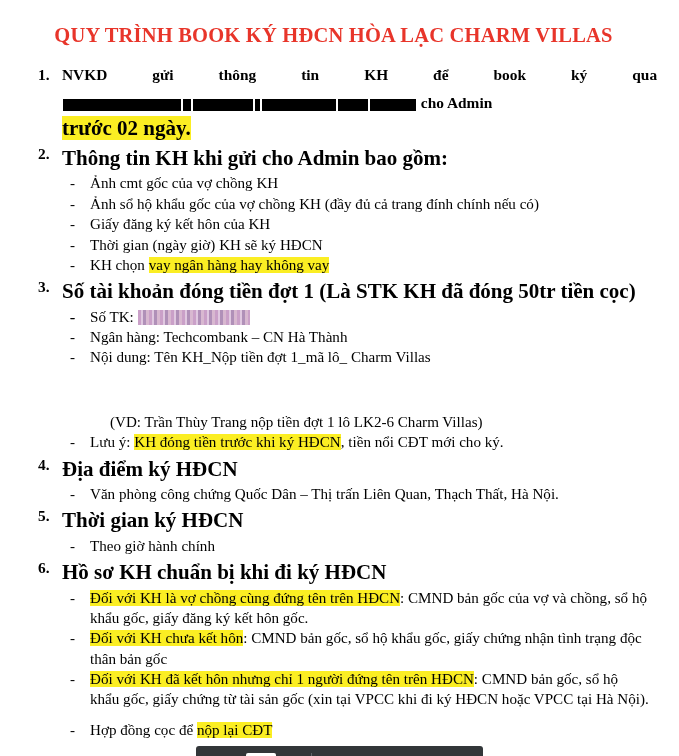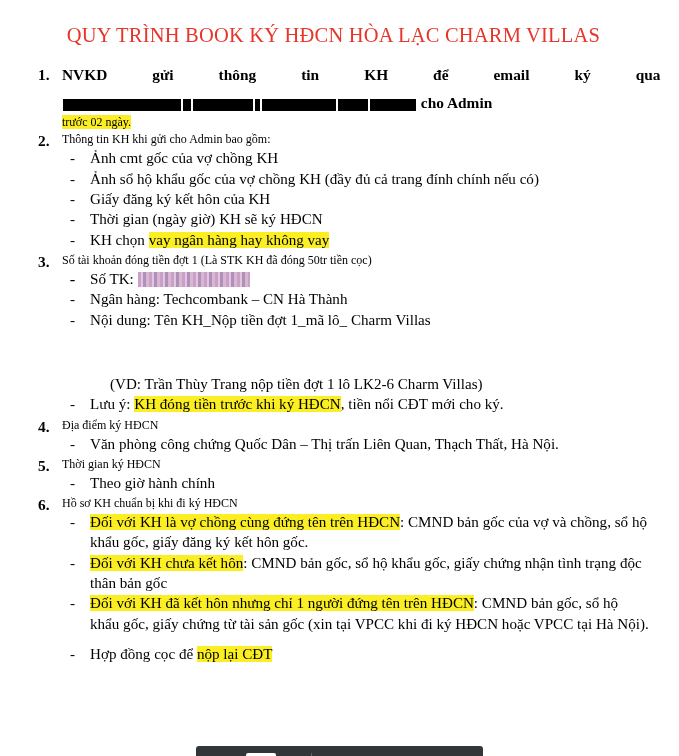--- a/index.html
+++ b/index.html
@@ -18,21 +18,21 @@
   .page {
     position: relative;
     width: 679px;
     height: 756px;
     background: #ffffff;
     padding: 0;
     box-sizing: border-box;
   }
   .doc-title {
     color: #e8352a;
-    font-weight: normal;
+    font-weight: bold;
     font-size: 20.5px;
     text-align: center;
     letter-spacing: 0.2px;
     margin: 24px 12px 0 0;
     font-family: "Liberation Serif", serif;
   }
   .content {
     margin: 18px 0 0 0;
     padding: 0 30px 0 30px;
   }
@@ -49,22 +49,22 @@
     line-height: 1.32;
   }
   ol.main > li > .num {
     position: absolute;
     left: 8px;
     top: 0;
     font-weight: bold;
     font-size: 15.4px;
   }
   .li-head {
-    font-weight: normal;
-    font-size: 12px;
+    font-weight: bold;
+    font-size: 21px;
     line-height: 1.4;
   }
   ul.sub {
     list-style: none;
     margin: 0 0 2px 0;
     padding: 0;
   }
   ul.sub > li {
     position: relative;
     padding-left: 28px;
@@ -189,21 +189,21 @@
 
       <li>
         <span class="num">1.</span>
         <div class="item1-line">
           <span class="w">NVKD</span>
           <span class="w">gửi</span>
           <span class="w">thông</span>
           <span class="w">tin</span>
           <span class="w">KH</span>
           <span class="w">để</span>
-          <span class="w">email</span>
+          <span class="w">book</span>
           <span class="w">ký</span>
           <span class="w">qua</span>
           <span class="w">email</span>
         </div>
         <div class="email-row">
           <span class="redact-block" style="width:118px;"></span><span class="redact-block" style="width:8px;"></span><span class="redact-block" style="width:60px;"></span><span class="redact-block" style="width:5px;"></span><span class="redact-block" style="width:74px;"></span><span class="redact-block" style="width:30px;"></span><span class="redact-block" style="width:46px;"></span>
           <span>cho Admin</span>
         </div>
         <div class="li-head"><span class="hl">trước 02 ngày.</span></div>
       </li>

